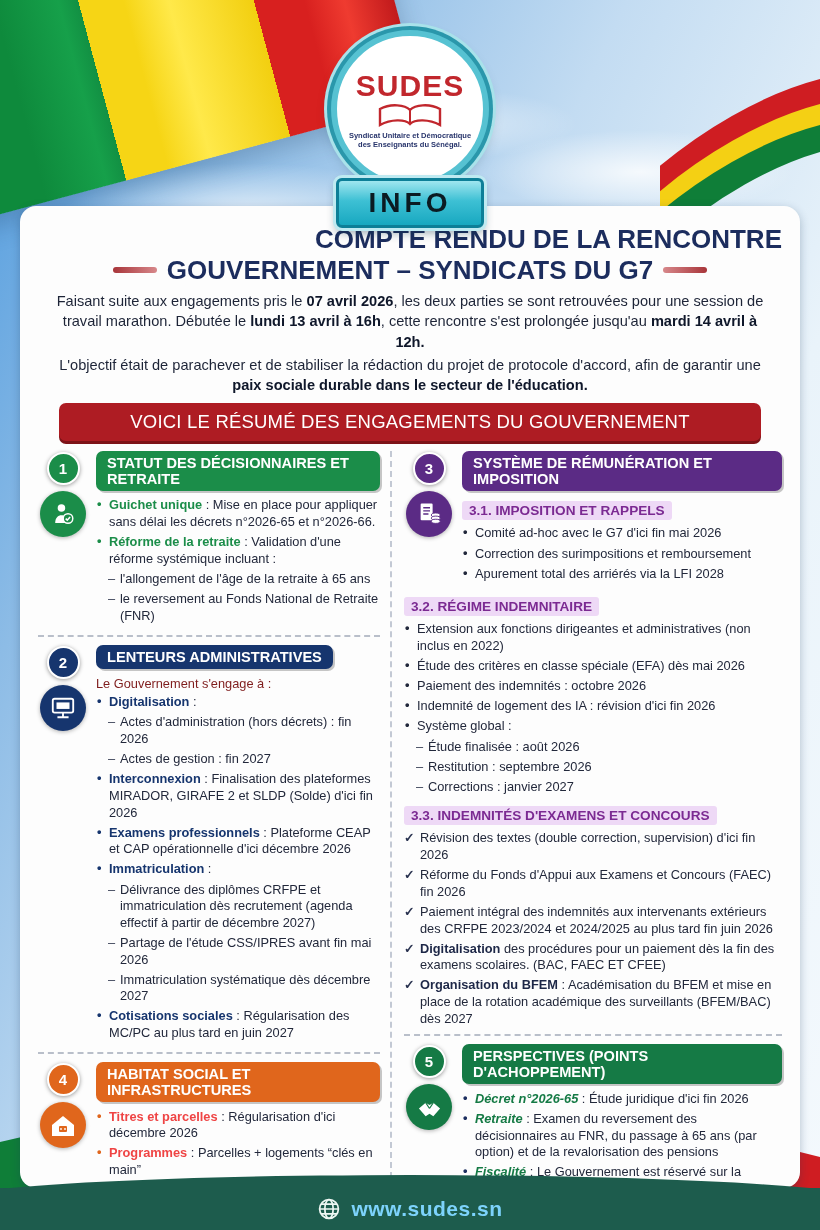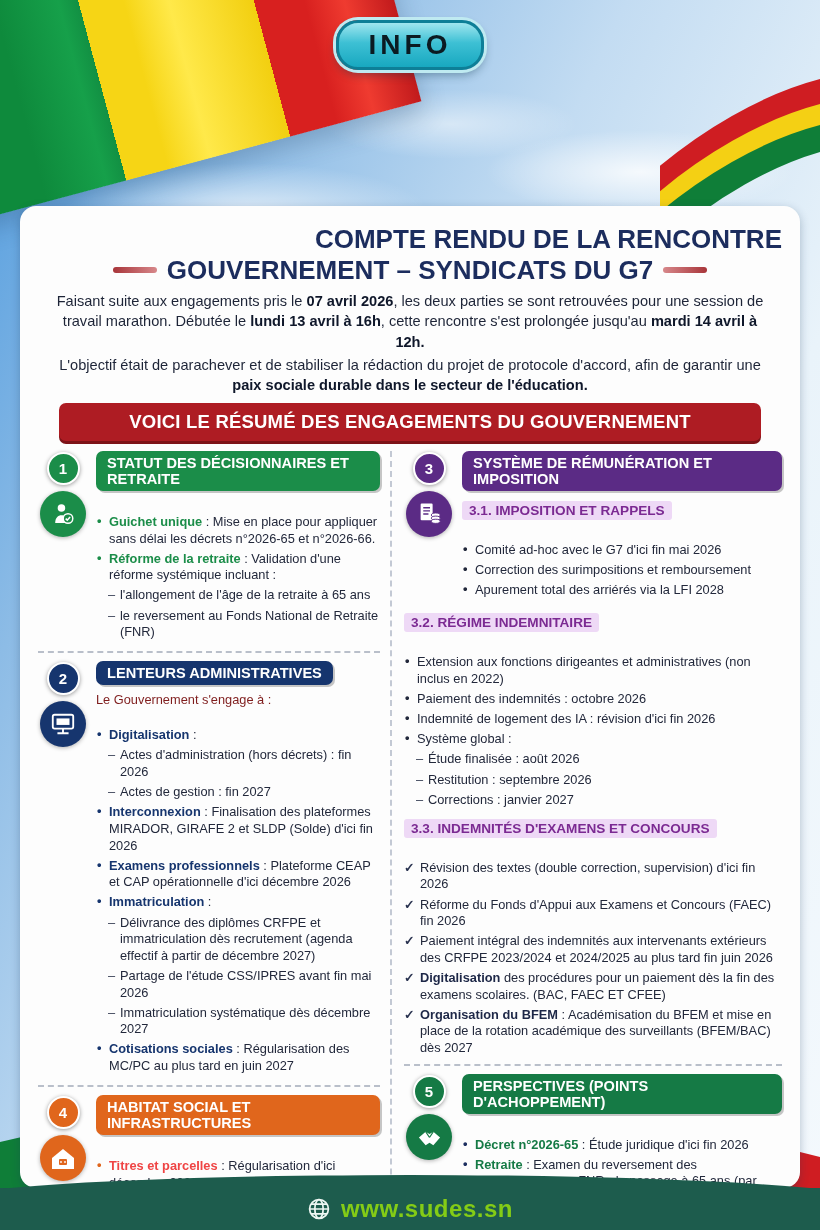--- a/index.html
+++ b/index.html
@@ -19,81 +19,81 @@
   .flag-left svg{position:absolute;left:50.5%;top:40%;}
   .flag-right{position:absolute;right:0;top:72px;width:160px;height:140px;}
   
   .logo{position:absolute;left:50%;top:30px;transform:translateX(-50%);z-index:5;width:210px;text-align:center;}
   .logo-circle{position:relative;margin:0 auto;width:146px;height:146px;border-radius:50%;background:#fff;
     border:6px solid #56c2d2;box-shadow:0 0 0 4px #2a97ab,0 0 0 7px #a9e2ea,0 6px 14px rgba(20,60,80,.35);
     display:flex;flex-direction:column;align-items:center;justify-content:center;}
   .logo-title{font-weight:800;font-size:30px;letter-spacing:1px;color:#c1272d;line-height:1;position:relative;margin-top:2px;}
   .book{margin-top:2px;}
   .logo-sub{font-size:7.5px;font-weight:bold;color:#27346b;line-height:1.25;margin-top:2px;}
-  .info-badge{position:relative;margin:-10px auto 0;width:142px;height:44px;border-radius:22px;
+  .info-badge{position:relative;margin:-10px auto 0;width:142px;height:44px;border-radius:6px;
     background:linear-gradient(#9fe6ef 0%,#3dc0d4 45%,#18a8c0 100%);
     border:3px solid #0d7f97;box-shadow:0 0 0 3px #bfeaf1,0 5px 10px rgba(10,50,70,.4);
     display:flex;align-items:center;justify-content:center;
     font-weight:800;font-size:28px;letter-spacing:4px;color:#0b1b22;}
   
   .card{position:absolute;left:20px;right:20px;top:206px;height:982px;z-index:2;background:#fdfdfd;
     border-radius:16px;box-shadow:0 3px 10px rgba(25,55,90,.3);padding:16px 18px 8px;box-sizing:border-box;}
   .ptitle{margin:2px 0 6px;text-align:right;color:#1c2d5e;font-weight:800;font-size:26px;line-height:1.18;}
   .ptitle .l2{display:flex;align-items:center;justify-content:center;gap:10px;}
   .tdash{display:inline-block;width:44px;height:6px;border-radius:3px;background:linear-gradient(90deg,#a8353a,#d7888b);}
   .tdash.r{background:linear-gradient(90deg,#d7888b,#a8353a);}
   .intro{text-align:center;font-size:14.6px;line-height:1.38;color:#1d2437;margin:4px 14px 6px;}
   .intro p{margin:3px 0;}
   .hl{color:#0f172a;font-weight:bold;}
   .banner{margin:8px auto 10px;width:90%;background:#ae1c23;color:#fff;text-align:center;
-    font-weight:700;font-size:18.5px;letter-spacing:.2px;padding:8px 16px;border-radius:7px;
+    font-weight:400;font-size:18.5px;letter-spacing:.2px;padding:8px 16px;border-radius:7px;
     box-shadow:0 3px 0 #7d1318;}
   
   .cols{display:grid;grid-template-columns:352px 1fr;}
   .colL{padding-right:10px;}
   .colR{border-left:2px dashed #c3c9d4;padding-left:12px;}
   .sec{display:grid;grid-template-columns:50px 1fr;column-gap:8px;margin-bottom:4px;}
   .gut{display:flex;flex-direction:column;align-items:center;gap:6px;padding-top:1px;}
   .nb{width:29px;height:29px;border-radius:50%;border:2.5px solid #fff;box-shadow:0 1px 4px rgba(0,0,0,.4);
     color:#fff;font-weight:800;font-size:15px;display:flex;align-items:center;justify-content:center;}
   .ic{width:46px;height:46px;border-radius:50%;display:flex;align-items:center;justify-content:center;
     box-shadow:0 1px 4px rgba(0,0,0,.3);}
   .pill{display:inline-block;padding:4px 11px;border-radius:7px;color:#fff;font-weight:800;font-size:14.6px;
     box-shadow:2px 2px 0 rgba(0,0,0,.22);margin-bottom:3px;}
-  .bl{list-style:none;margin:20px 0 0;padding:0;font-size:12.8px;line-height:1.3;color:#22283b;}
+  .bl{list-style:none;margin:3px 0 0;padding:0;font-size:12.8px;line-height:1.3;color:#22283b;}
   .bl li{position:relative;margin:3.5px 0;}
   .bl li.b{padding-left:13px;}
   .bl li.b::before{content:"•";position:absolute;left:1px;top:-1px;font-weight:800;color:var(--c,#22283b);}
   .bl li.d{padding-left:24px;}
   .bl li.d::before{content:"–";position:absolute;left:12px;color:#3a4157;}
   .bl li.chk{padding-left:16px;}
   .bl li.chk::before{content:"✓";position:absolute;left:0;color:#2a3350;font-weight:bold;}
   .lead{font-weight:800;}
   .s1 .lead{color:#1b8d49;} .s1{--c:#1b8d49;}
   .s2 .lead{color:#16356e;} .s2{--c:#16356e;}
   .s4 .lead{color:#ef4444;} .s4{--c:#e0661c;}
-  .s5 .lead{color:#157a45;} .s5{--c:#1d2f60;}
+  .s5 .lead{color:#157a45;font-style:italic;} .s5{--c:#1d2f60;}
   .npill1{background:#1b8d49;} .npill2{background:#16356e;} .npill3{background:#5b2b85;}
   .npill4{background:#e0661c;} .npill5{background:#157a45;}
   .secintro{font-size:12.8px;margin:4px 0 0;color:#7f1d1d;}
   .subhead{display:inline-block;background:#eed9f6;color:#7b2a92;font-weight:800;font-size:13.6px;
     padding:2px 7px;border-radius:3px;margin:7px 0 2px;}
   .boldnavy{font-weight:800;color:#1d2747;}
   .hsep{border-top:2px dashed #b9bfca;margin:7px 0 8px;}
   
   .corner{position:absolute;z-index:1;}
   .corner.l{bottom:2px;left:-40px;width:300px;height:110px;transform:rotate(-13deg);
     background:linear-gradient(90deg,#0f7e38 0 42%,#f4d014 42% 72%,rgba(244,248,251,0) 72%);}
   .corner.r{bottom:-6px;right:-40px;width:260px;height:100px;transform:rotate(14deg);
     background:linear-gradient(90deg,rgba(244,248,251,0) 0 30%,#f4d014 30% 45%,#cf1d22 45%);}
   .footer{position:absolute;left:0;right:0;bottom:0;height:42px;background:#1d5c4d;z-index:3;
     display:flex;align-items:center;justify-content:center;gap:10px;}
   .footer::before{content:"";position:absolute;left:-6%;top:-13px;width:112%;height:26px;background:#1d5c4d;
     border-radius:50% 50% 0 0/100% 100% 0 0;}
-  .footer .url{position:relative;color:#84cc16;font-weight:800;font-size:24px;letter-spacing:.5px;}
+  .footer .url{position:relative;color:#7dd3fc;font-weight:800;font-size:21px;letter-spacing:.5px;}
   .footer svg{position:relative;}
 </style>
 </head>
 <body>
 
 <div class="poster">
 
   <div class="sun"></div>
   <div class="clouds"></div>
   <div class="flag-left">
@@ -101,20 +101,31 @@
       <polygon points="12,1 14.8,8.2 22.5,8.5 16.5,13.2 18.6,20.7 12,16.3 5.4,20.7 7.5,13.2 1.5,8.5 9.2,8.2" fill="#0e8a3c"></polygon>
     </svg>
   </div>
   <svg class="flag-right" viewBox="0 0 160 140">
     <path d="M170,18 C110,32 45,70 -8,118" stroke="#cf1d22" stroke-width="26" fill="none"></path>
     <path d="M170,42 C110,56 45,94 -8,142" stroke="#f4d014" stroke-width="24" fill="none"></path>
     <path d="M170,64 C110,78 45,116 -8,164" stroke="#0f7e38" stroke-width="26" fill="none"></path>
   </svg>
 
   <div class="logo">
+    <div class="logo-circle">
+      <div class="logo-title">SUDES</div>
+      <svg class="book" width="66" height="26" viewBox="0 0 66 26">
+        <path d="M3,6 C14,0 28,2 33,7 C38,2 52,0 63,6 L63,22 C52,16 38,16 33,21 C28,16 14,16 3,22 Z" fill="#fff" stroke="#c1272d" stroke-width="2.4"></path>
+        <path d="M33,7 L33,21" stroke="#c1272d" stroke-width="2"></path>
+      </svg>
+      <div class="logo-sub">
+        <div>Syndicat Unitaire et Démocratique</div>
+        <div>des Enseignants du Sénégal.</div>
+      </div>
+    </div>
     <div class="info-badge">INFO</div>
   </div>
 
   <div class="card">
 
     <h1 class="ptitle">
       <div>COMPTE RENDU DE LA RENCONTRE</div>
       <div class="l2">
         <span class="tdash"></span>
         <span>GOUVERNEMENT – SYNDICATS DU G7</span>
@@ -240,20 +251,21 @@
                   <li class="b">Correction des surimpositions et remboursement</li>
                   <li class="b">Apurement total des arriérés via la LFI 2028</li>
                 </ul>
               </div>
             </div>
           </div>
 
           <span class="subhead">3.2. RÉGIME INDEMNITAIRE</span>
           <ul class="bl">
             <li class="b">Extension aux fonctions dirigeantes et administratives (non inclus en 2022)</li>
+            <li class="b">Étude des critères en classe spéciale (EFA) dès mai 2026</li>
             <li class="b">Paiement des indemnités : octobre 2026</li>
             <li class="b">Indemnité de logement des IA : révision d'ici fin 2026</li>
             <li class="b">Système global :</li>
             <li class="d">Étude finalisée : août 2026</li>
             <li class="d">Restitution : septembre 2026</li>
             <li class="d">Corrections : janvier 2027</li>
           </ul>
 
           <span class="subhead">3.3. INDEMNITÉS D'EXAMENS ET CONCOURS</span>
           <ul class="bl">

